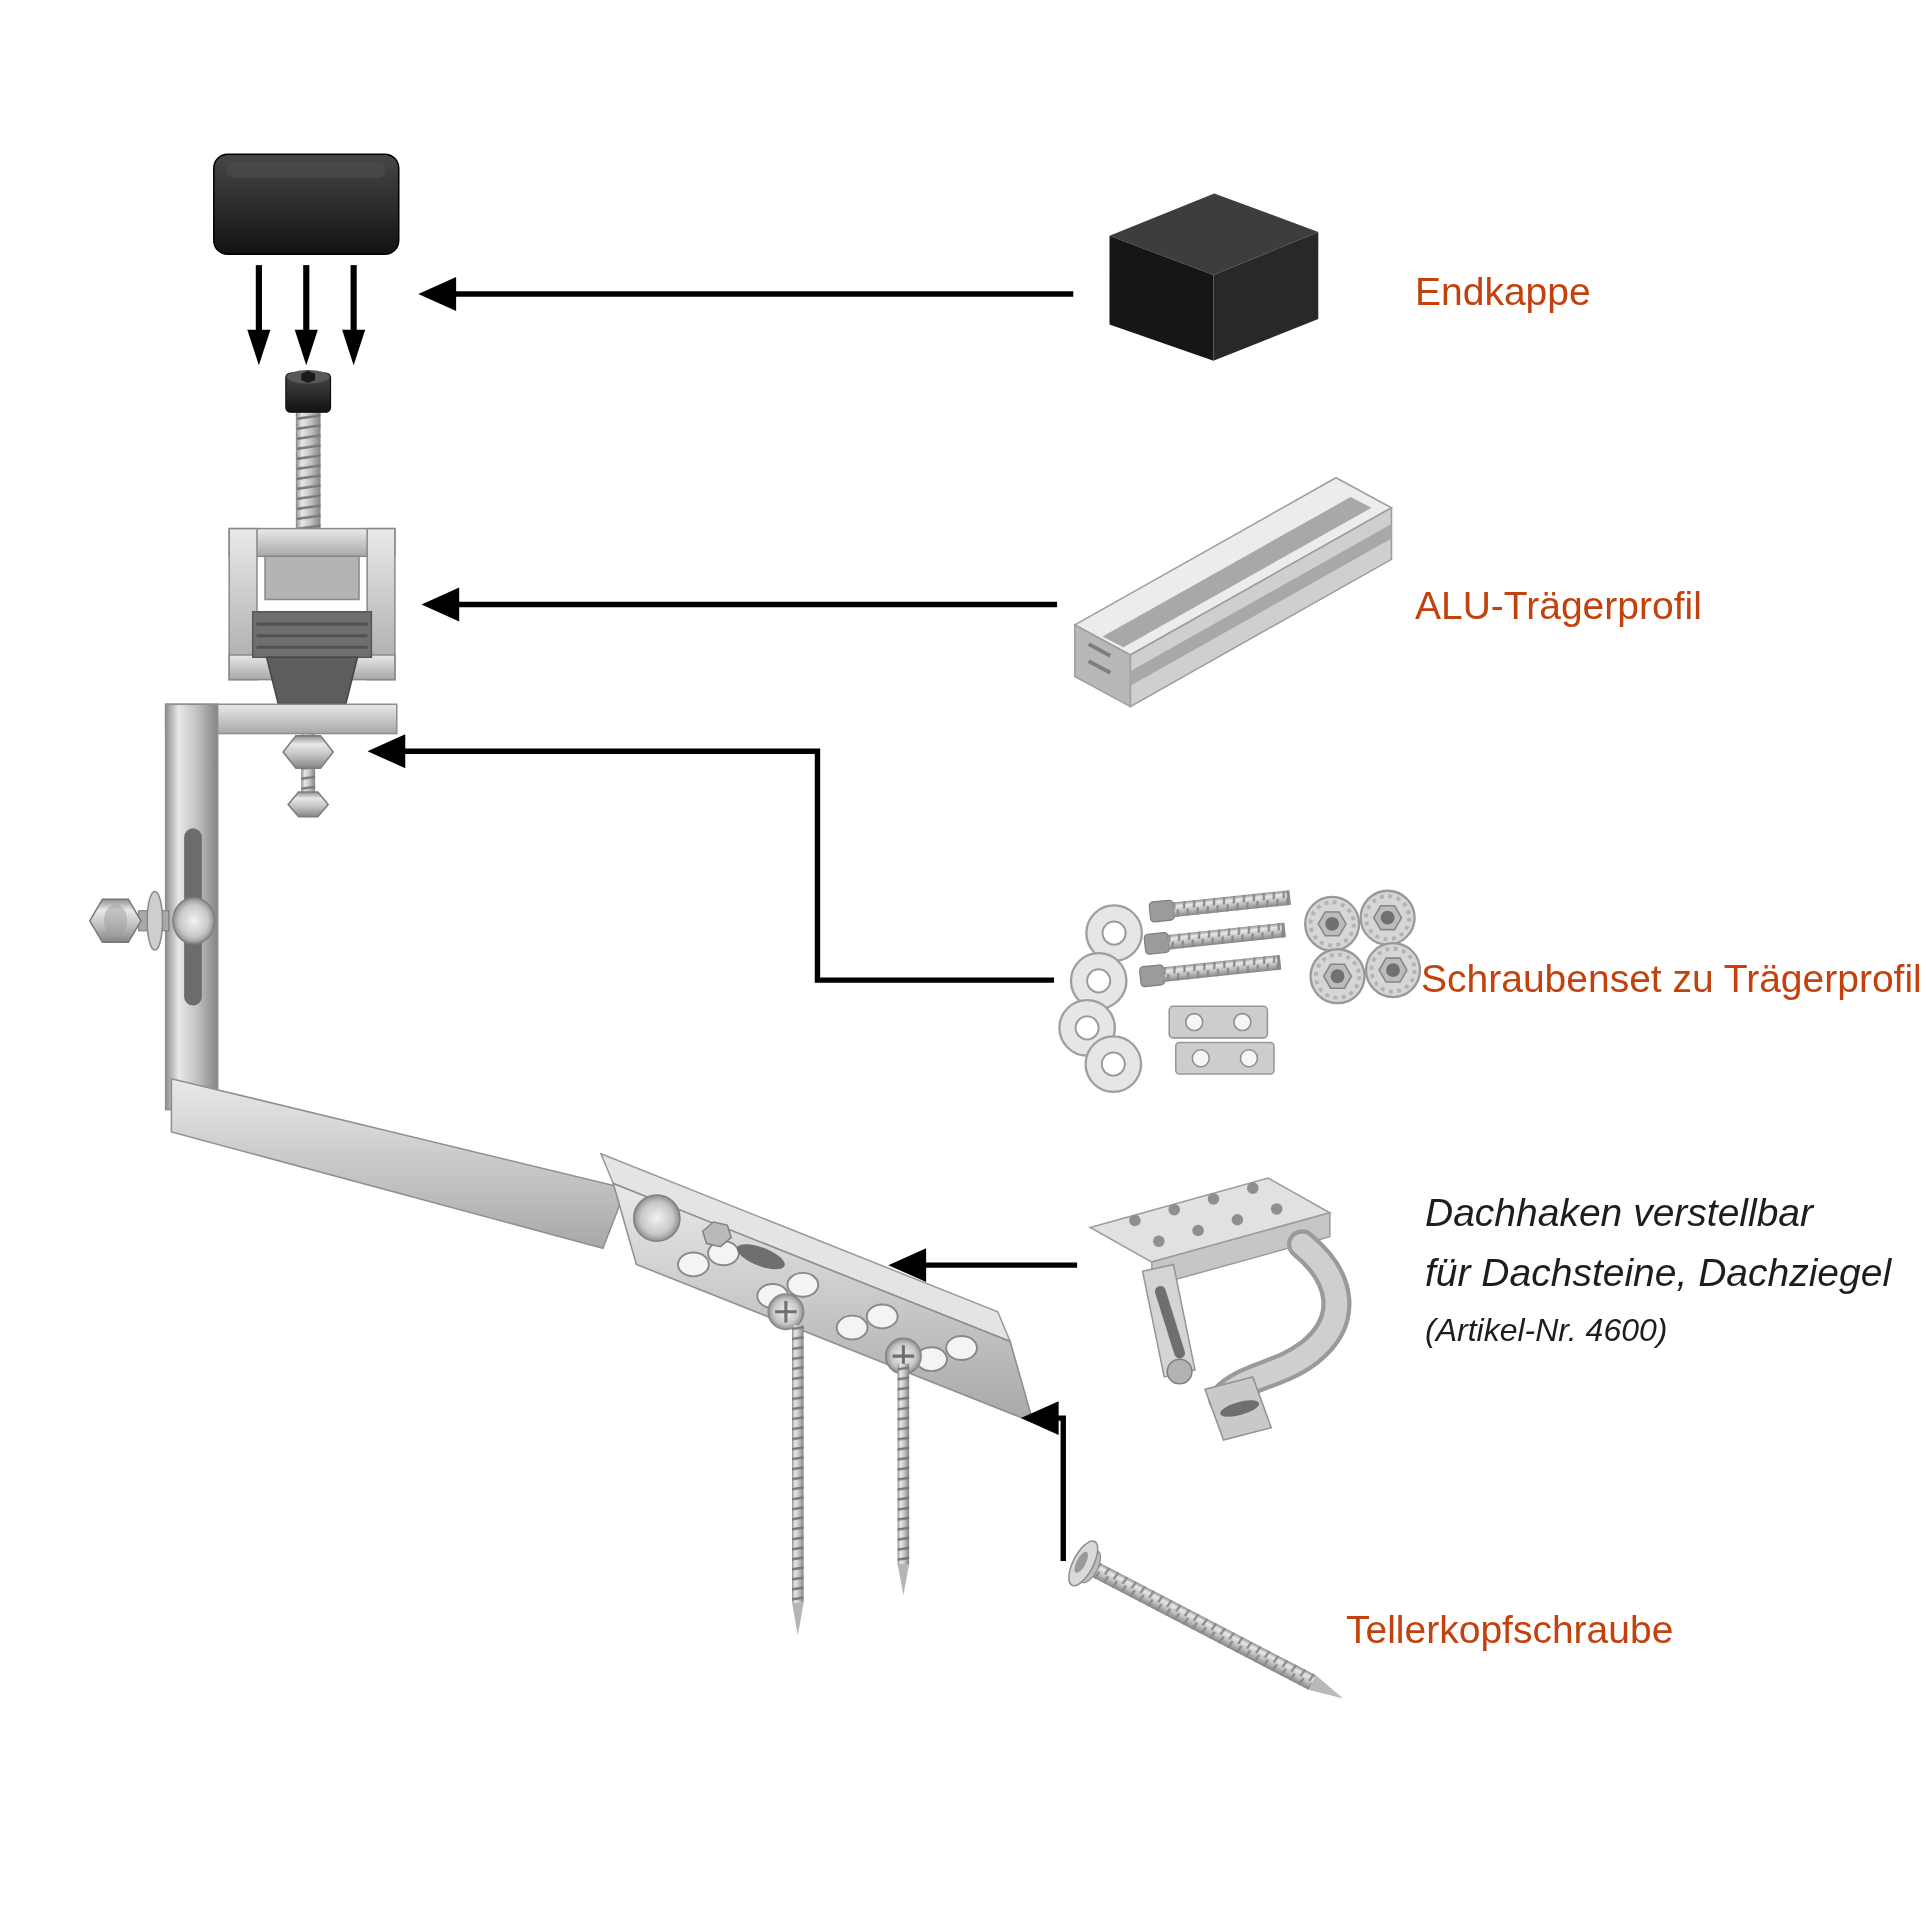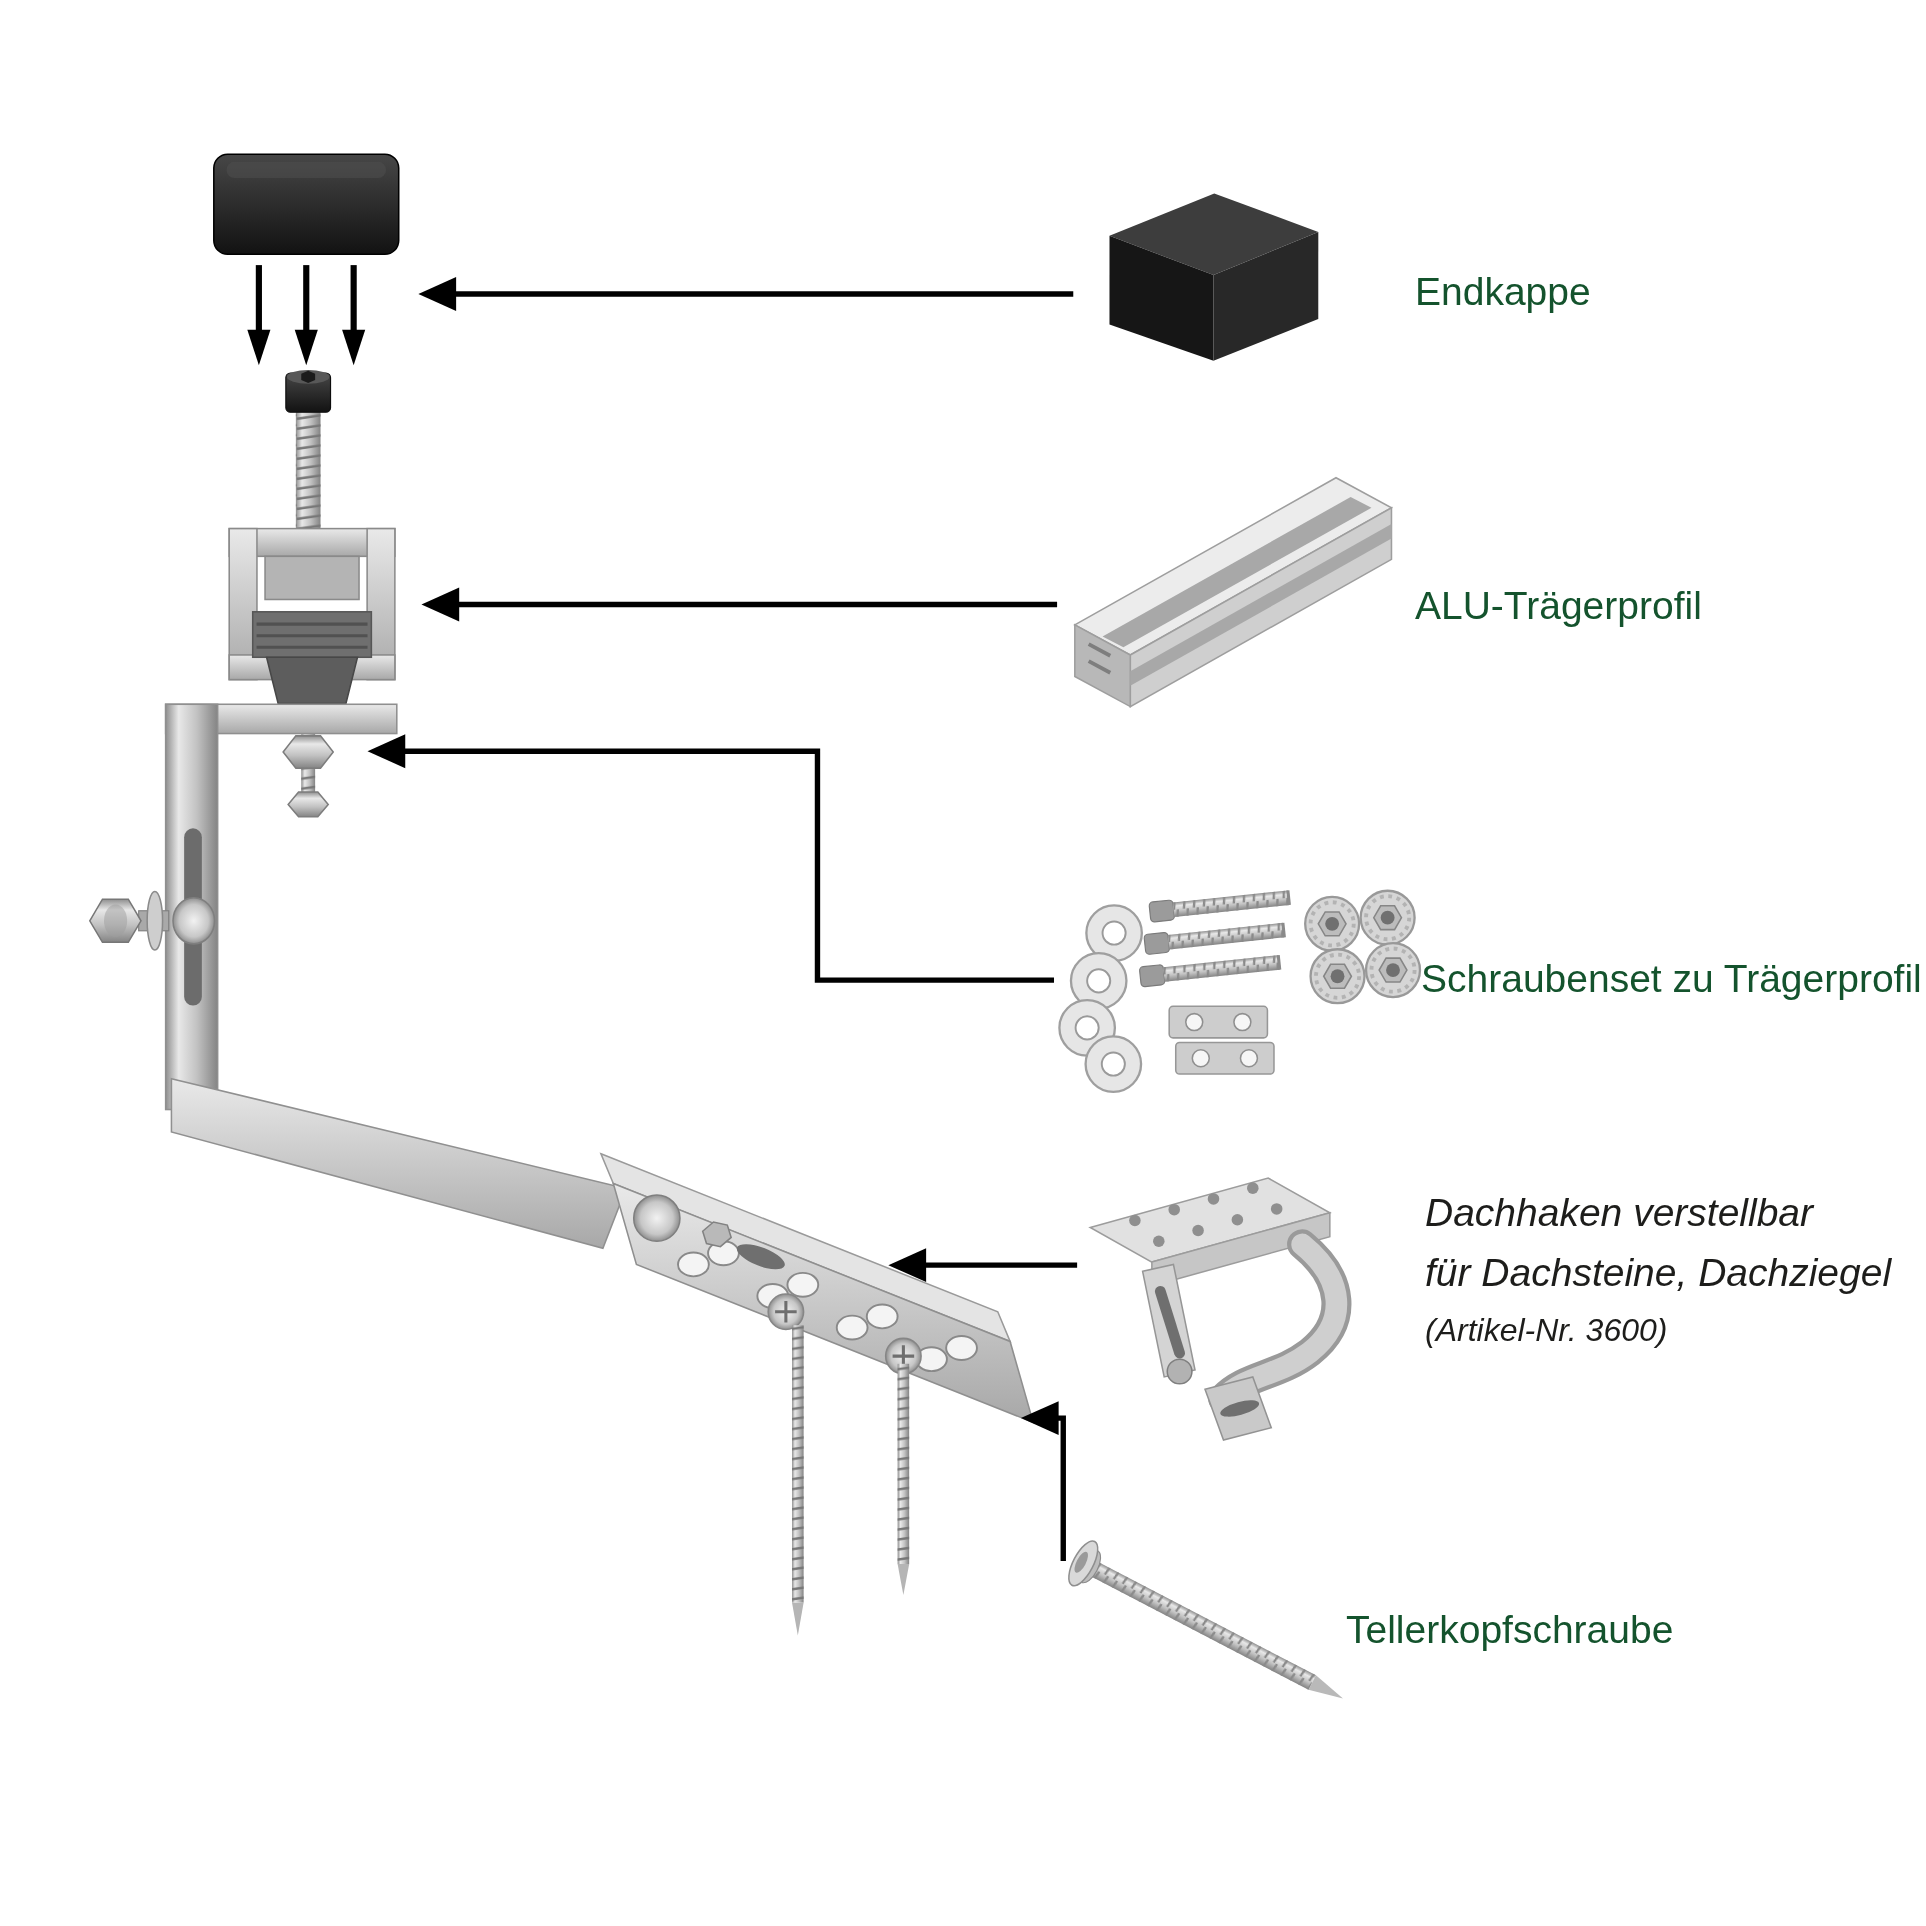--- a/index.html
+++ b/index.html
@@ -1,18 +1,18 @@
 <!DOCTYPE html>
 <html style="font-size:6.2px"><head>
 <meta charset="utf-8">
 <style>
   html,body{margin:0;padding:0;background:#ffffff;}
   #canvas{position:relative;width:2145px;height:1934px;background:#ffffff;overflow:hidden;font-family:"Liberation Sans",sans-serif;}
   #canvas > svg{position:absolute;left:0;top:0;display:block;}
-  .label{position:absolute;font-size:39px;color:#14532d;white-space:pre;}
+  .label{position:absolute;font-size:39px;color:#c2410c;white-space:pre;}
   .label-block{position:absolute;color:#1d1d1b;}
   .label-block .line{font-size:39px;line-height:60px;white-space:pre;font-style:italic;}
   .label-block .line.small{font-size:32px;line-height:54px;}
 </style>
 </head>
 <body>
 
 <div id="canvas">
 
 <svg viewBox="0 0 5568 5020" width="2145" height="1934" xmlns="http://www.w3.org/2000/svg">
@@ -254,18 +254,18 @@
     </g>
   </g>
 </svg>
 
 <div class="label" style="left:1415px; top:270px">Endkappe</div>
 <div class="label" style="left:1415px; top:584px">ALU-Trägerprofil</div>
 <div class="label" style="left:1421px; top:957px">Schraubenset zu Trägerprofil</div>
 <div class="label-block" style="left:1425px; top:1183px">
   <div class="line">Dachhaken verstellbar</div>
   <div class="line">für Dachsteine, Dachziegel</div>
-  <div class="line small">(Artikel-Nr. 3600)</div>
+  <div class="line small">(Artikel-Nr. 4600)</div>
 </div>
 <div class="label" style="left:1346px; top:1608px">Tellerkopfschraube</div>
 
 </div>
 
 
 </body></html>

